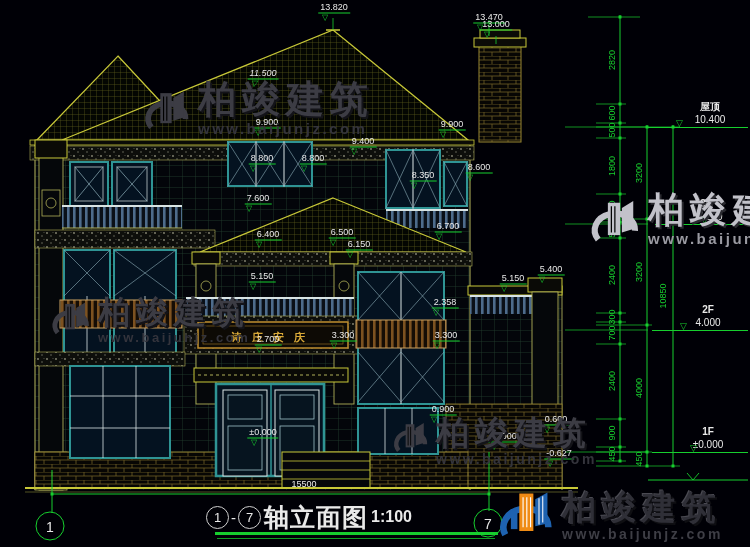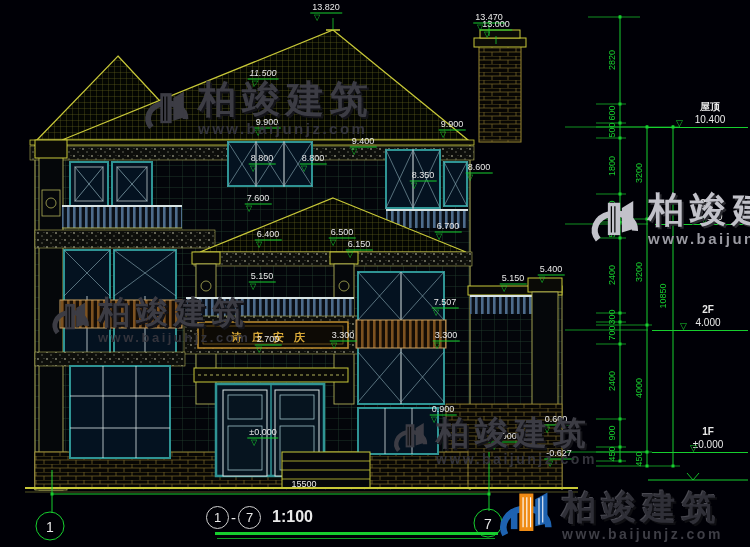--- a/index.html
+++ b/index.html
@@ -43,21 +43,21 @@
   .wm.logo .brand{font-size:34px;text-shadow:2px 2px 0 #0e0e12,-1px -1px 0 #4a4a52;}
   .wm.logo .site{font-size:14px;color:#3e3e46;}
   .wmi{flex:0 0 auto;}
   
   .titleblock{position:absolute;left:206px;top:502px;height:30px;display:flex;
       align-items:center;gap:3px;z-index:3;color:#e9e9e9;}
   .tcirc{width:21px;height:21px;border:1.4px solid #cfcfcf;border-radius:50%;display:flex;
       align-items:center;justify-content:center;font-size:13px;flex:0 0 auto;}
   .tdash{font-size:15px;margin:0 -1px;}
   .tname{font-size:25px;font-weight:bold;letter-spacing:1px;}
-  .tscale{font-size:16px;font-weight:bold;margin-left:8px;}
+  .tscale{font-size:16px;font-weight:bold;margin-left:0;}
   .tl1{position:absolute;left:215px;top:532px;width:283px;height:3px;background:#17cf2e;z-index:3;}
   .tl2{position:absolute;left:217px;top:538px;width:278px;height:1px;background:#0f9e22;z-index:3;}
 </style>
 </head>
 <body>
 
 <div class="canvas">
 
   <svg class="draw" width="750" height="547" viewBox="0 0 750 547">
     <defs>
@@ -262,21 +262,21 @@
       <path d="M645.5 125.5h3v3h-3zM645.5 217.5h3v3h-3zM645.5 323.5h3v3h-3zM645.5 450.5h3v3h-3zM645.5 464.5h3v3h-3z" fill="#17cf2e" stroke="none"></path>
 
       <path d="M671.5 125.5h3v3h-3zM671.5 464.5h3v3h-3z" fill="#17cf2e" stroke="none"></path>
 
       <line x1="648" y1="480" x2="748" y2="480" stroke-width="1"></line>
       <polyline points="687,473 693,480 699,473" fill="none" stroke-width="0.9"></polyline>
     </g>
   </svg>
 
   <div id="ann">
-      <div class="mark" style="left: 326px; top: 12px; text-decoration: underline;">
+      <div class="mark" style="left: 334px; top: 12px; text-decoration: underline;">
         <span class="mt">13.820</span>
         <span class="tri">▽</span>
       </div>
       <div class="mark" style="left: 489px; top: 14px; margin-top: 8px;">
         <span class="mt">13.470</span>
         <span class="tri">▽</span>
       </div>
       <div class="mark" style="left: 496px; top: 29px;">
         <span class="mt">13.000</span>
         <span class="tri">▽</span>
@@ -339,21 +339,21 @@
       </div>
       <div class="mark" style="left: 262px; top: 281px;">
         <span class="mt">5.150</span>
         <span class="tri">▽</span>
       </div>
       <div class="mark" style="left: 513px; top: 283px;">
         <span class="mt">5.150</span>
         <span class="tri">▽</span>
       </div>
       <div class="mark" style="left: 445px; top: 307px;">
-        <span class="mt">7.507</span>
+        <span class="mt">2.358</span>
         <span class="tri">▽</span>
       </div>
       <div class="mark" style="left: 343px; top: 340px;">
         <span class="mt">3.300</span>
         <span class="tri">▽</span>
       </div>
       <div class="mark" style="left: 446px; top: 340px;">
         <span class="mt">3.300</span>
         <span class="tri">▽</span>
       </div>
@@ -487,20 +487,21 @@
     <span class="wtxt" style="margin-top:4px;">
       <span class="brand">柏竣建筑</span>
       <span class="site">www.baijunjz.com</span>
     </span>
   </div>
 
   <div class="titleblock">
     <span class="tcirc">1</span>
     <span class="tdash">-</span>
     <span class="tcirc">7</span>
+    <span class="tname">轴立面图</span>
     <span class="tscale">1:100</span>
   </div>
   <div class="tl1"></div>
   <div class="tl2"></div>
 
 <div class="bub" style="left: 50px; top: 526px;">
       <span>1</span>
     </div>
     <div class="bub" style="left: 488px; top: 523px;">
       <span>7</span>

